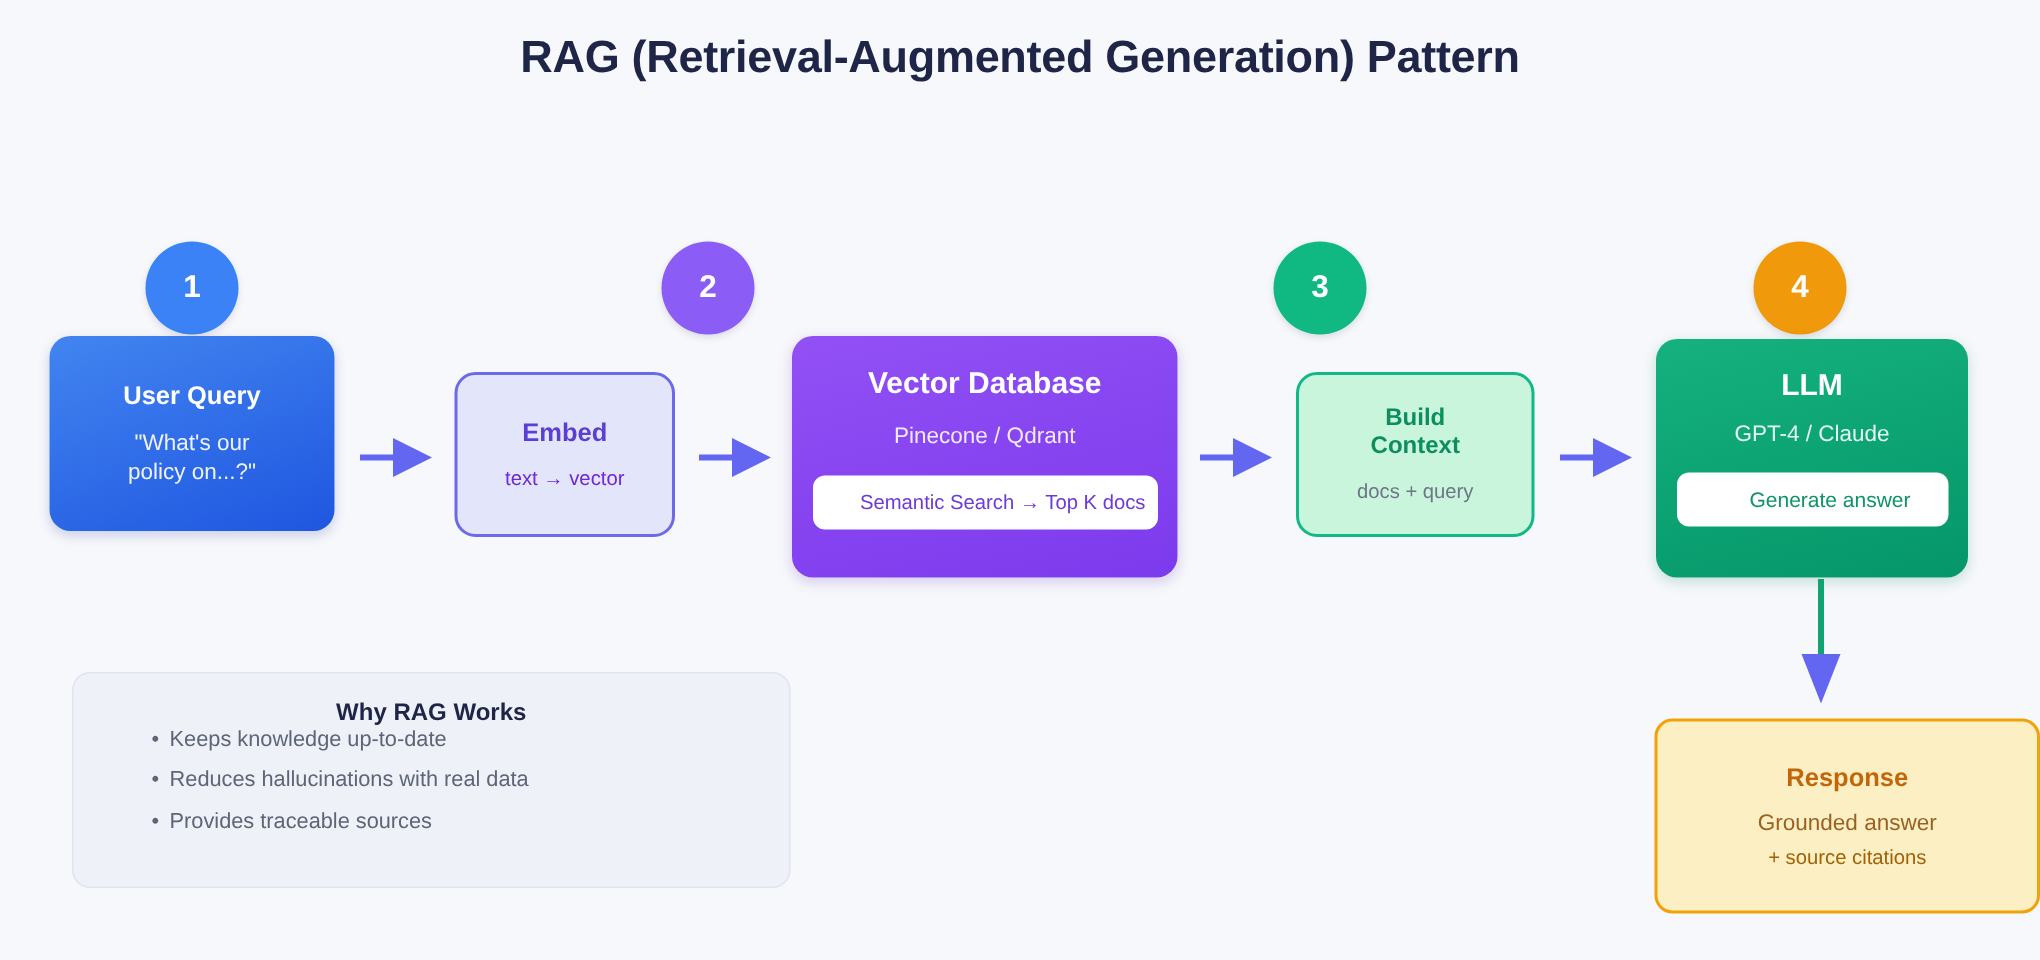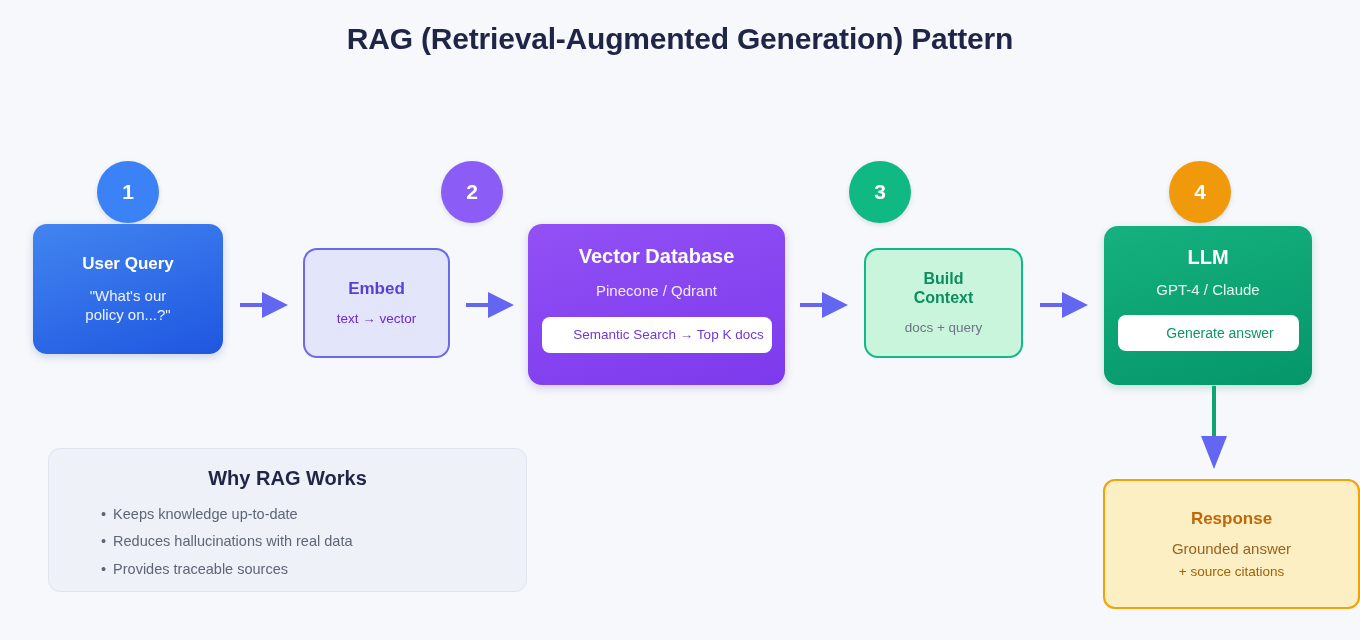--- a/index.html
+++ b/index.html
@@ -195,24 +195,24 @@
     width: 479px;
     height: 144px;
     box-sizing: border-box;
     background: #eef1f7;
     border: 1px solid #dfe4ee;
     border-radius: 12px;
     padding: 18px 26px 0 26px;
   }
   #panel-why-rag .panel-title {
     text-align: center;
-    font-size: 20px;
+    font-size: 16px;
     font-weight: bold;
     color: #1f2547;
-    margin-bottom: 16px;
+    margin-bottom: 0;
   }
   #panel-why-rag ul {
     margin: 0;
     padding: 0;
     list-style: none;
   }
   #panel-why-rag li {
     font-size: 14.5px;
     color: #5d6577;
     margin: 0 0 10px 26px;

